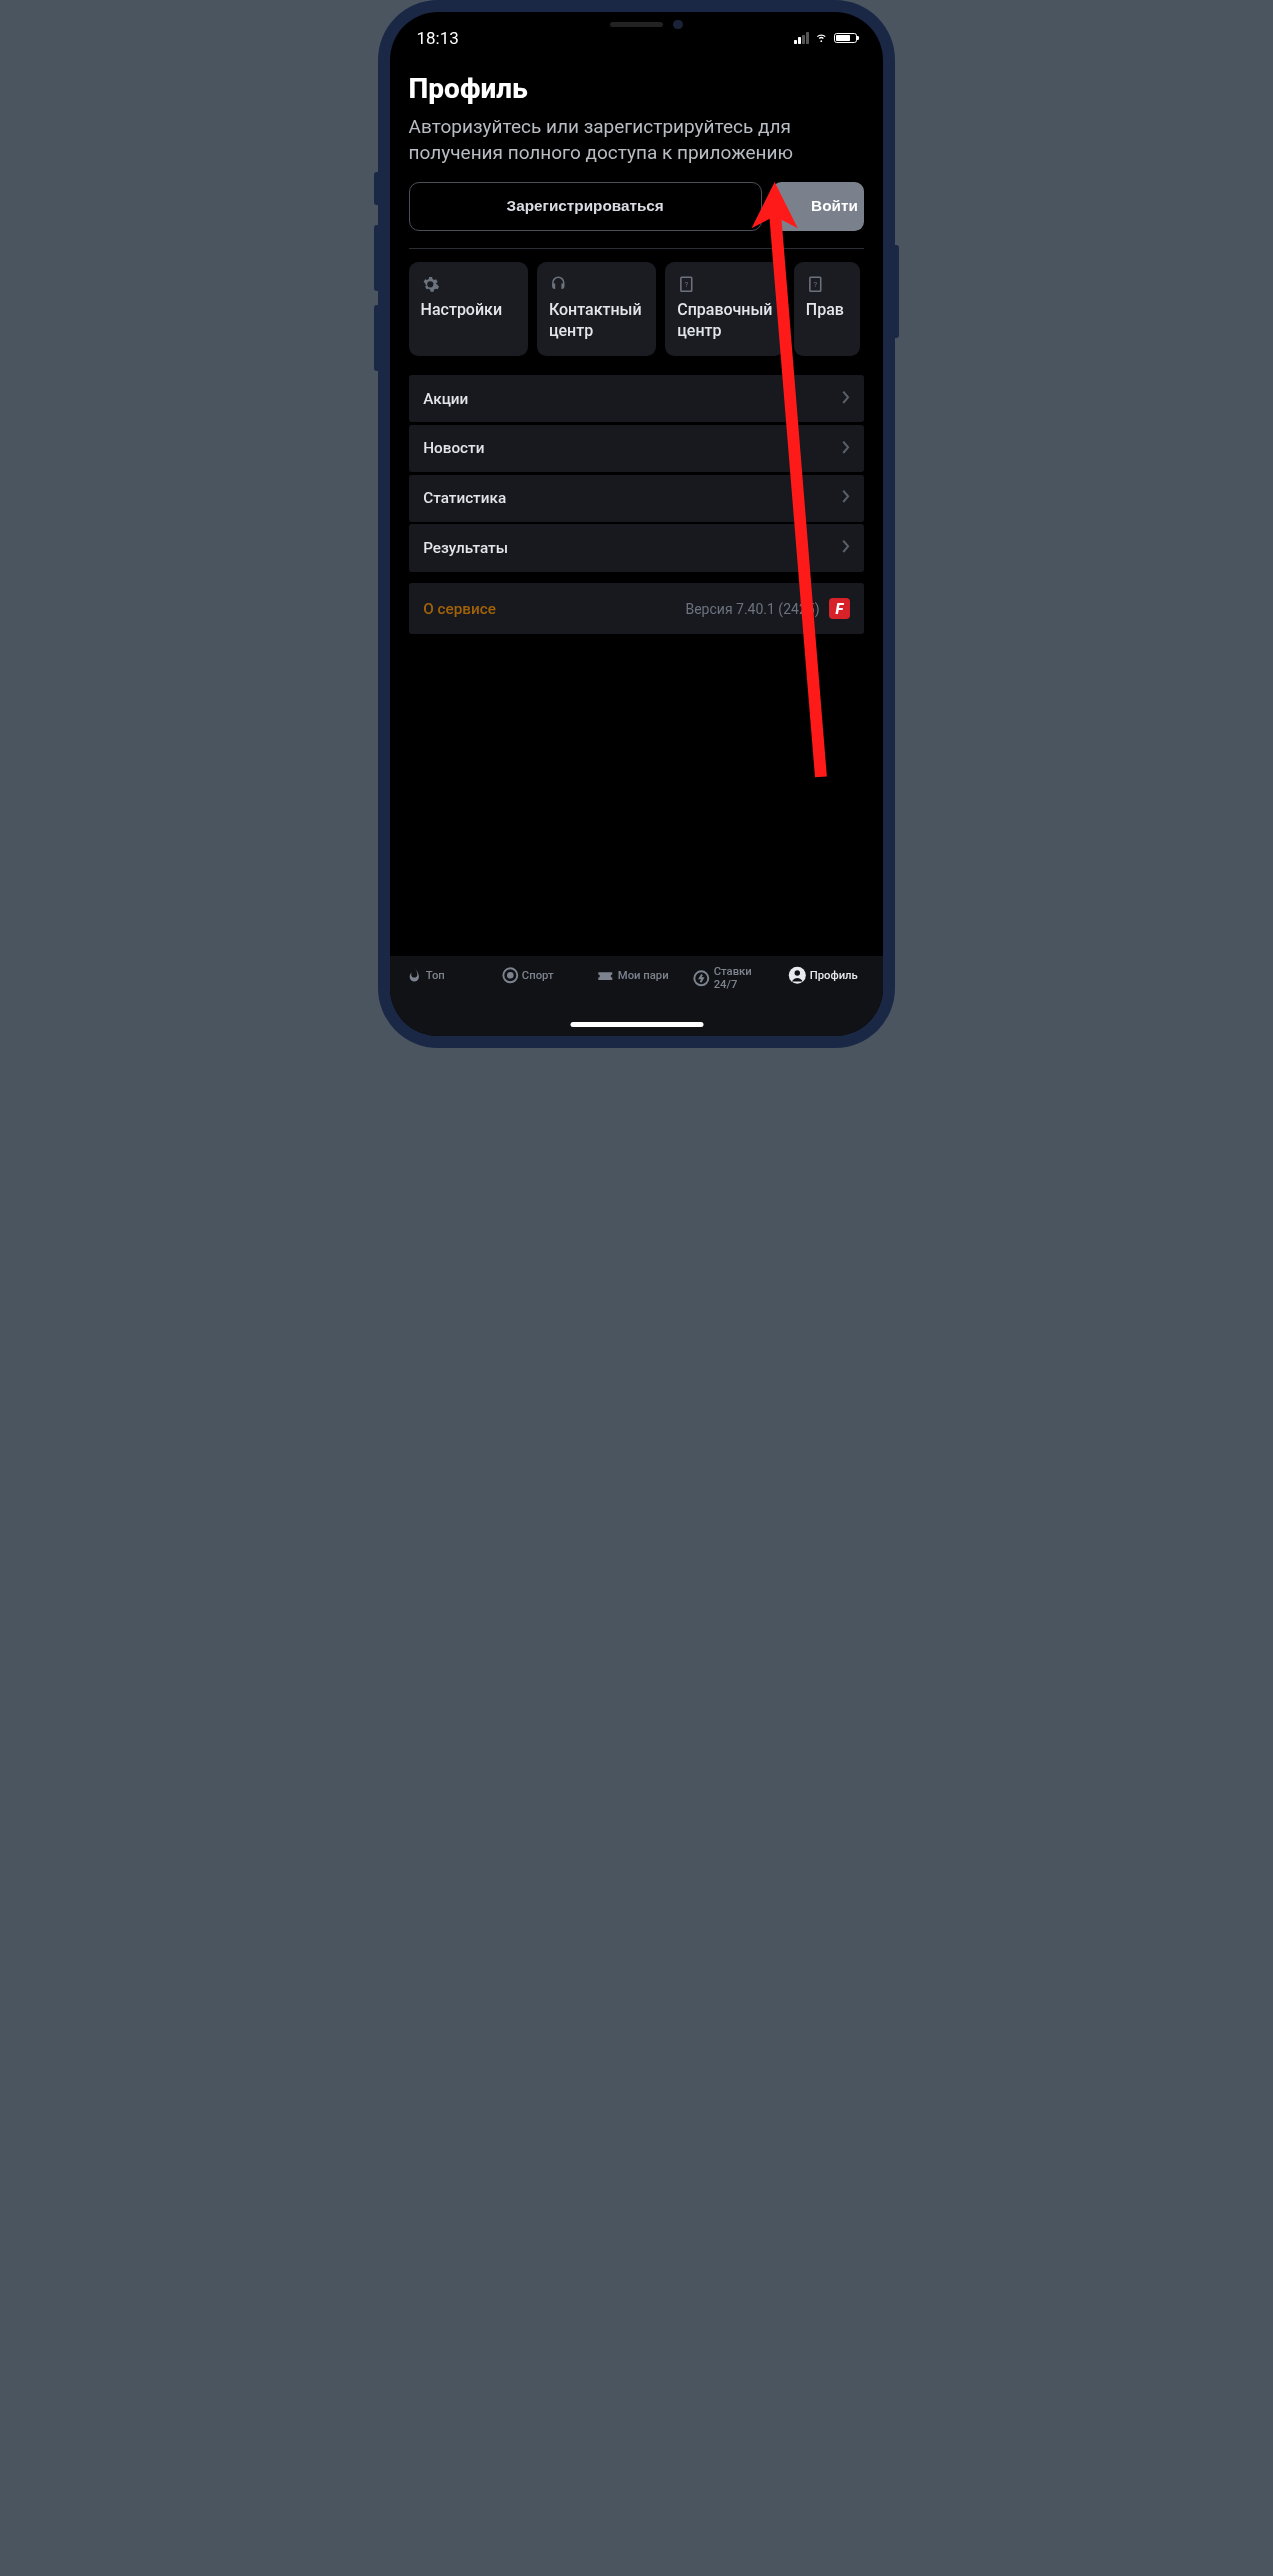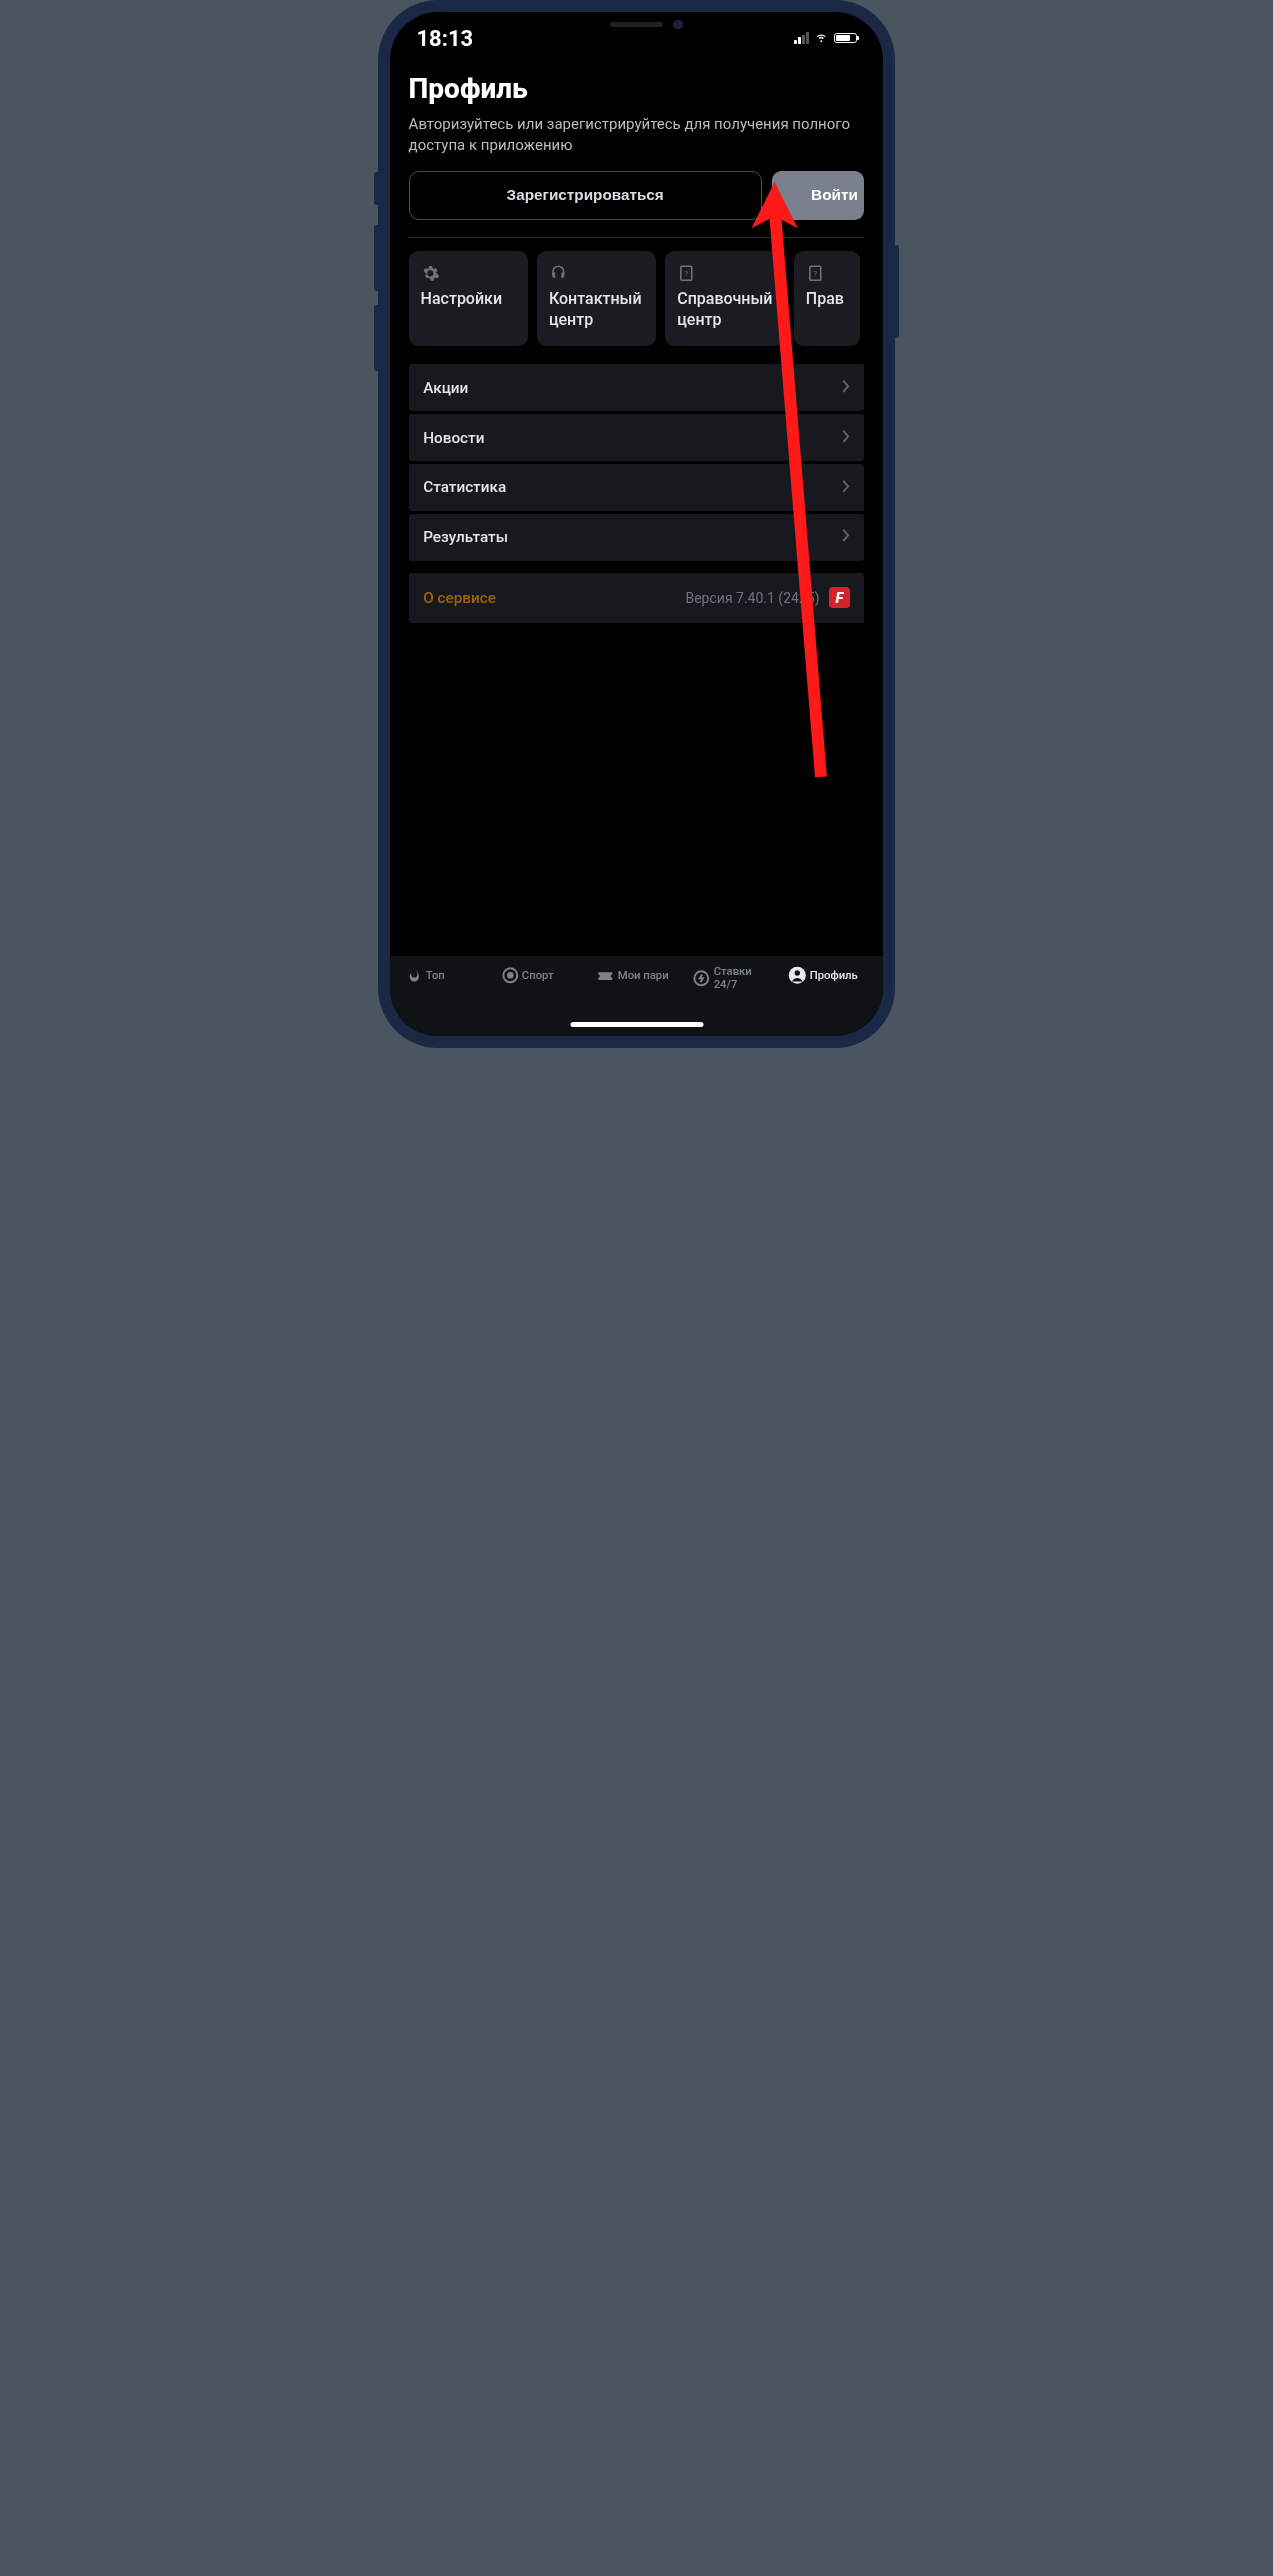--- a/index.html
+++ b/index.html
@@ -59,41 +59,41 @@
   .notch .spk { width:53px; height:5.3px; background:#222; border-radius:2.7px;}
   .notch .cam { width:9.3px; height:9.3px; background:#1a2238; border-radius:50%; position:absolute; right:40px;}
   .status-bar {
     height: 40px;
     display: flex;
     justify-content: space-between;
     align-items: center;
     padding: 12px 26.5px 0 26.5px;
     color: #fff;
   }
-  .status-bar .time { font-size: 22px; font-weight: 700; }
+  .status-bar .time { font-size: 17px; font-weight: 400; }
   .status-bar .right-icons { display: flex; gap: 5.3px; align-items: center; }
   .signal { display:flex; gap:1.3px; align-items:flex-end; height:12px;}
   .signal span{ width:2.7px; background:#fff; border-radius:0.7px;}
   .signal span:nth-child(1){height:4px;}
   .signal span:nth-child(2){height:6.6px;}
   .signal span:nth-child(3){height:9.3px; background:#555;}
   .signal span:nth-child(4){height:12px; background:#555;}
   .wifi svg { width:14.6px; height:14.6px; }
   .battery { width:22.5px; height:10.6px; border:1.3px solid #fff; border-radius:2.7px; position:relative; padding:1.3px;}
   .battery::after{content:"";position:absolute;right:-3.3px;top:2.7px;width:2px;height:4px;background:#fff;border-radius:0 1.3px 1.3px 0;}
   .battery .fill{width:75%;height:100%;background:#fff;border-radius:0.7px;}
   .content {
     flex: 1;
     padding: 20px 18.6px 0 18.6px;
     color: #e5e7eb;
     overflow: hidden;
     position: relative;
   }
   .page-title { font-size: 28px; font-weight: 800; color: #fff; margin-bottom: 9.3px; }
-  .subtitle { font-size: 15px; color: #b8bdc4; line-height: 1.35; margin-bottom: 16px; }
+  .subtitle { font-size: 19px; color: #b8bdc4; line-height: 1.35; margin-bottom: 16px; }
   .auth-row { display: flex; gap: 10.6px; margin-bottom: 17px; }
   .btn-register {
     flex: 1;
     border: 1px solid #4a5059;
     background: transparent;
     color: #d9dde3;
     font-size: 15.3px;
     font-weight: 600;
     padding: 14.6px 6.6px;
     border-radius: 10px;

